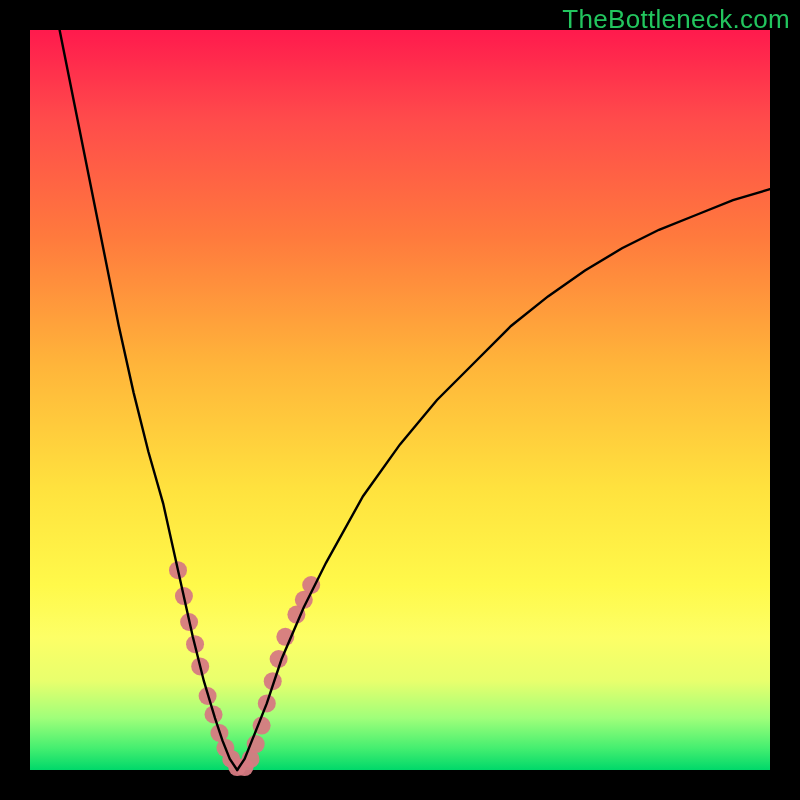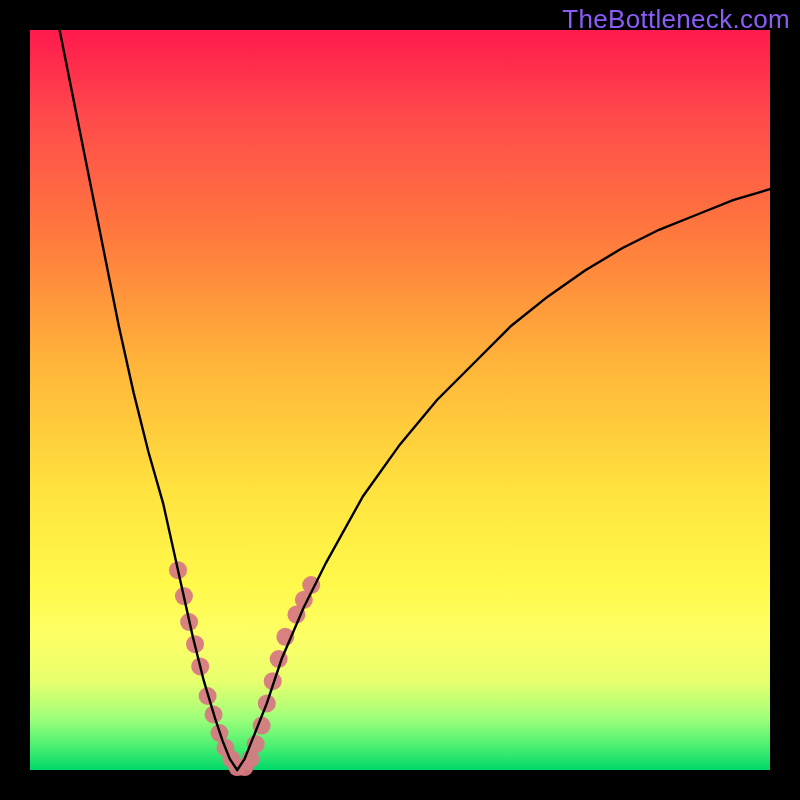--- a/index.html
+++ b/index.html
@@ -37,21 +37,21 @@
       #46ef70 97%,
       #00d86a 100%
     );
   }
   .watermark {
     position: absolute;
     top: 4px;
     right: 10px;
     font-size: 26px;
     font-weight: 500;
-    color: #8b5cf6;
+    color: #22c55e;
     letter-spacing: 0.3px;
     user-select: none;
   }
   svg.curve {
     position: absolute;
     left: 0;
     top: 0;
     width: 740px;
     height: 740px;
     overflow: visible;

